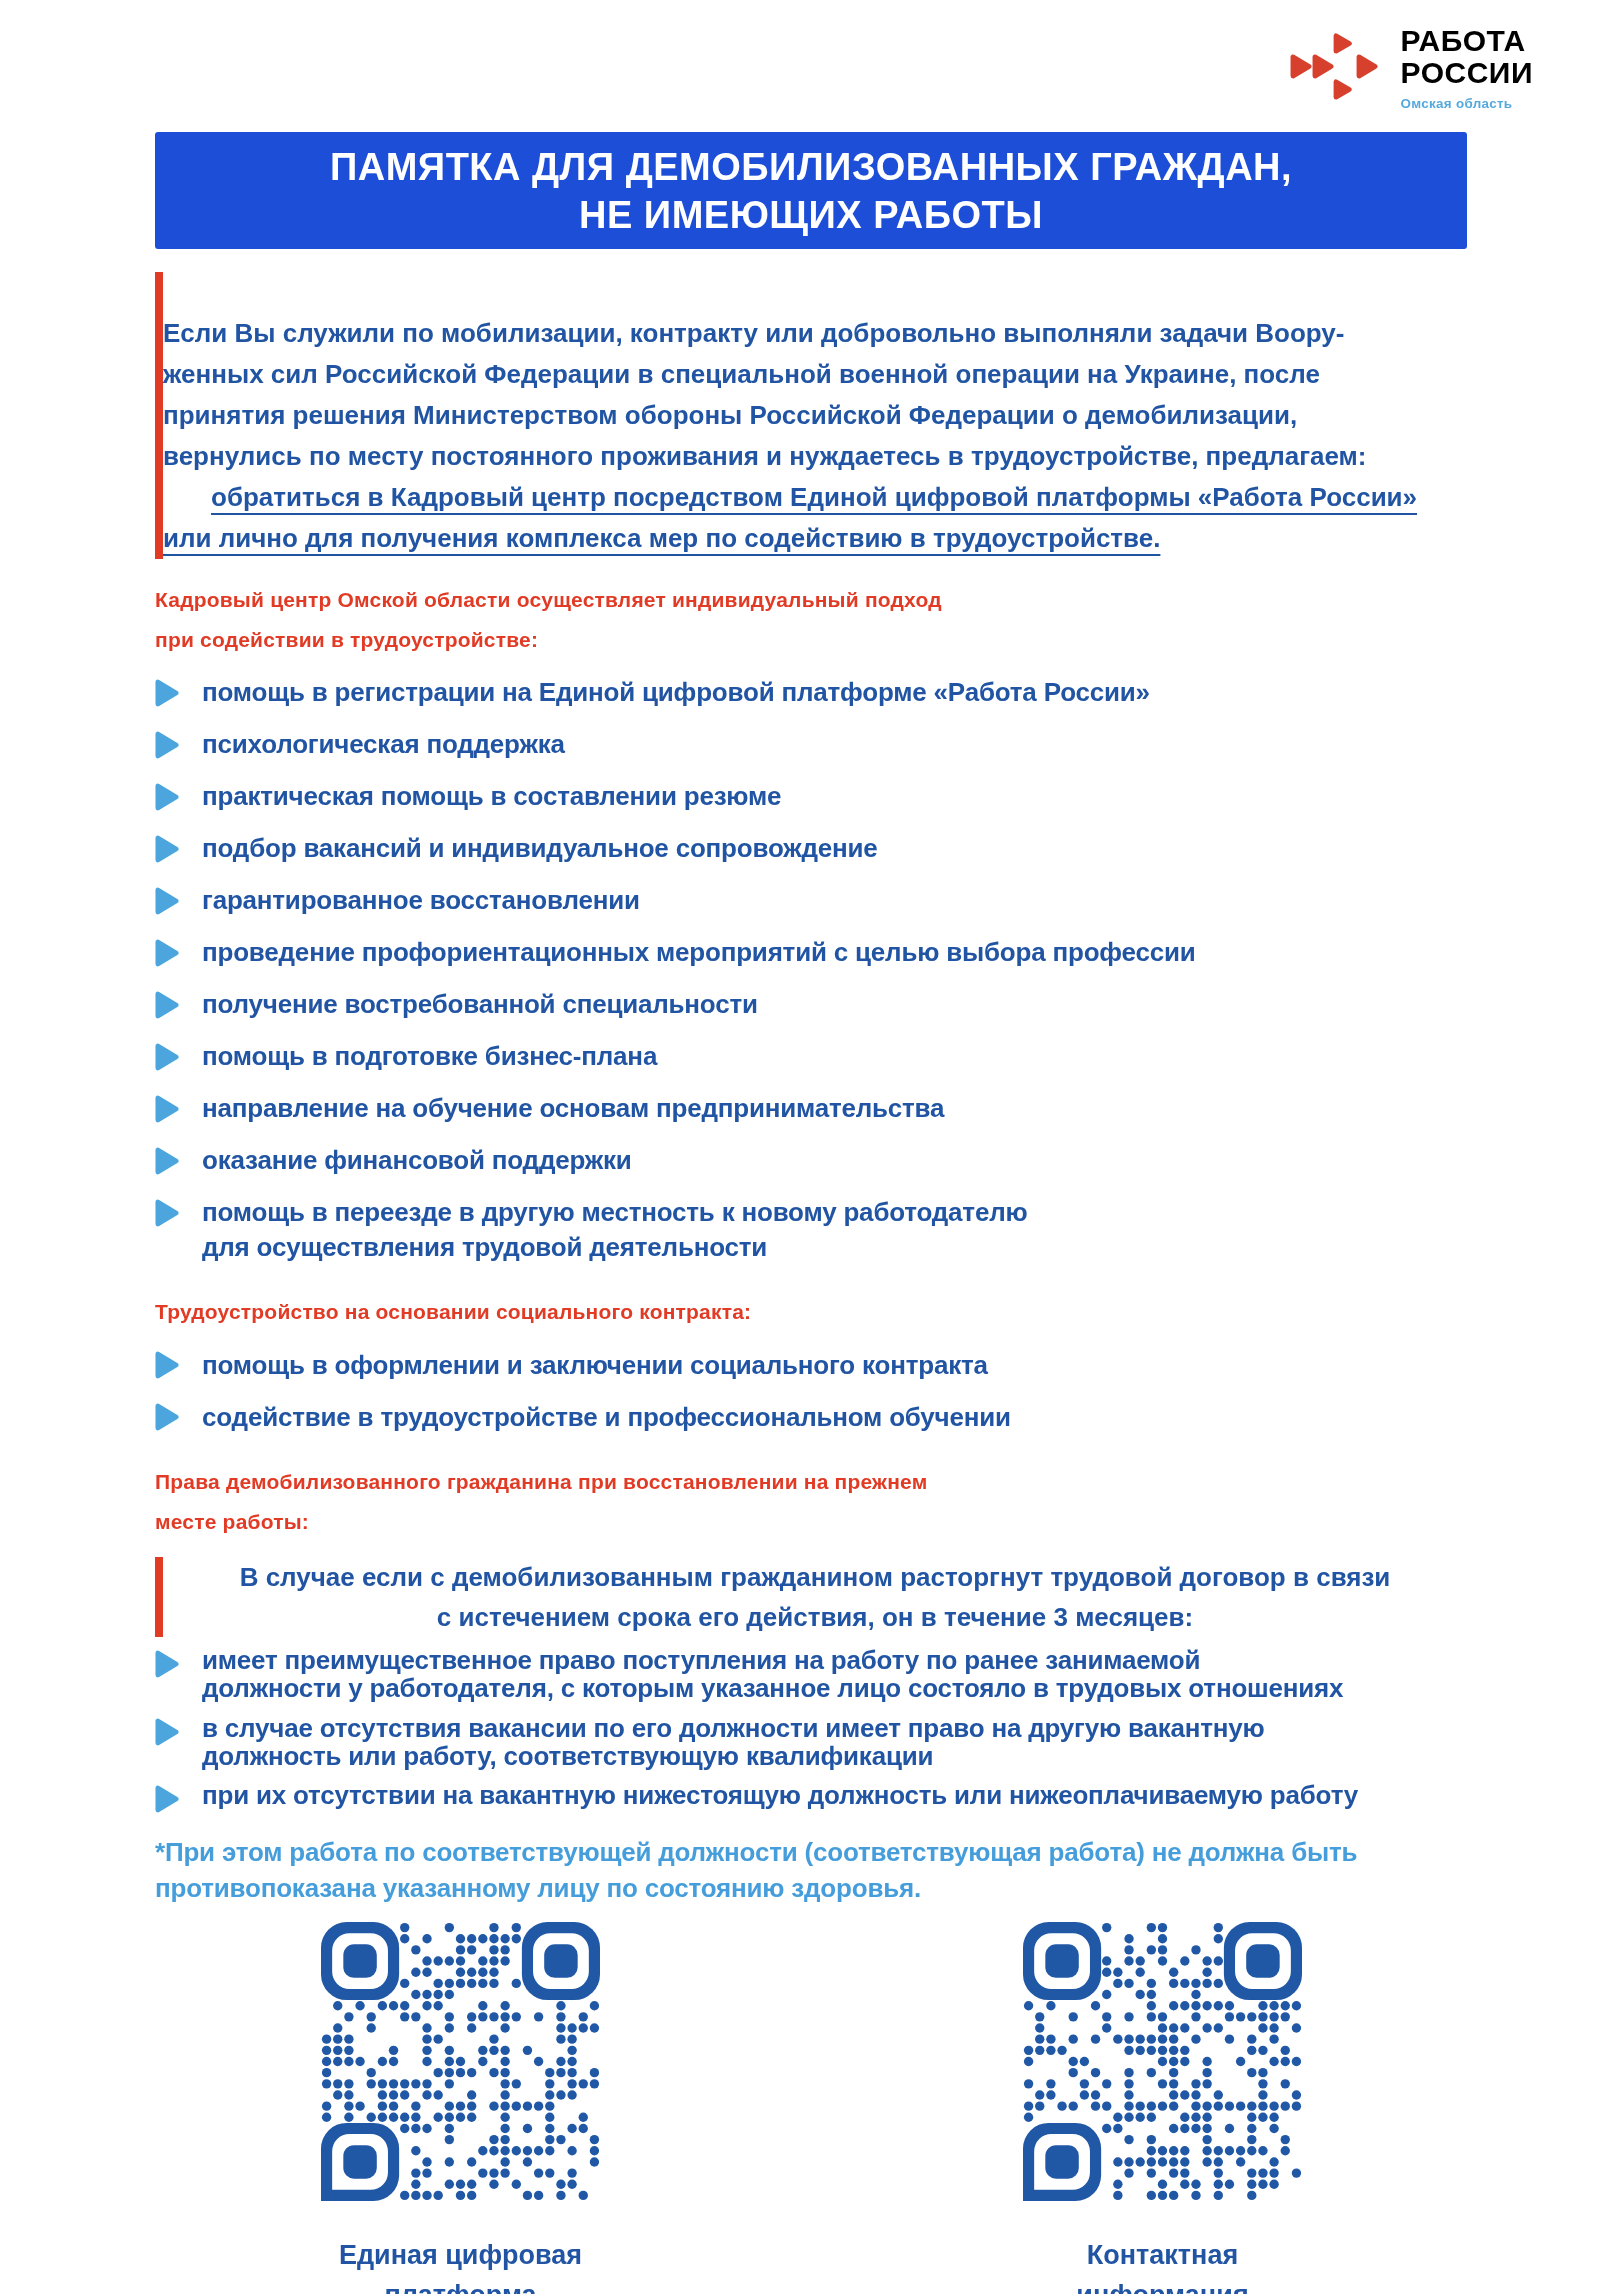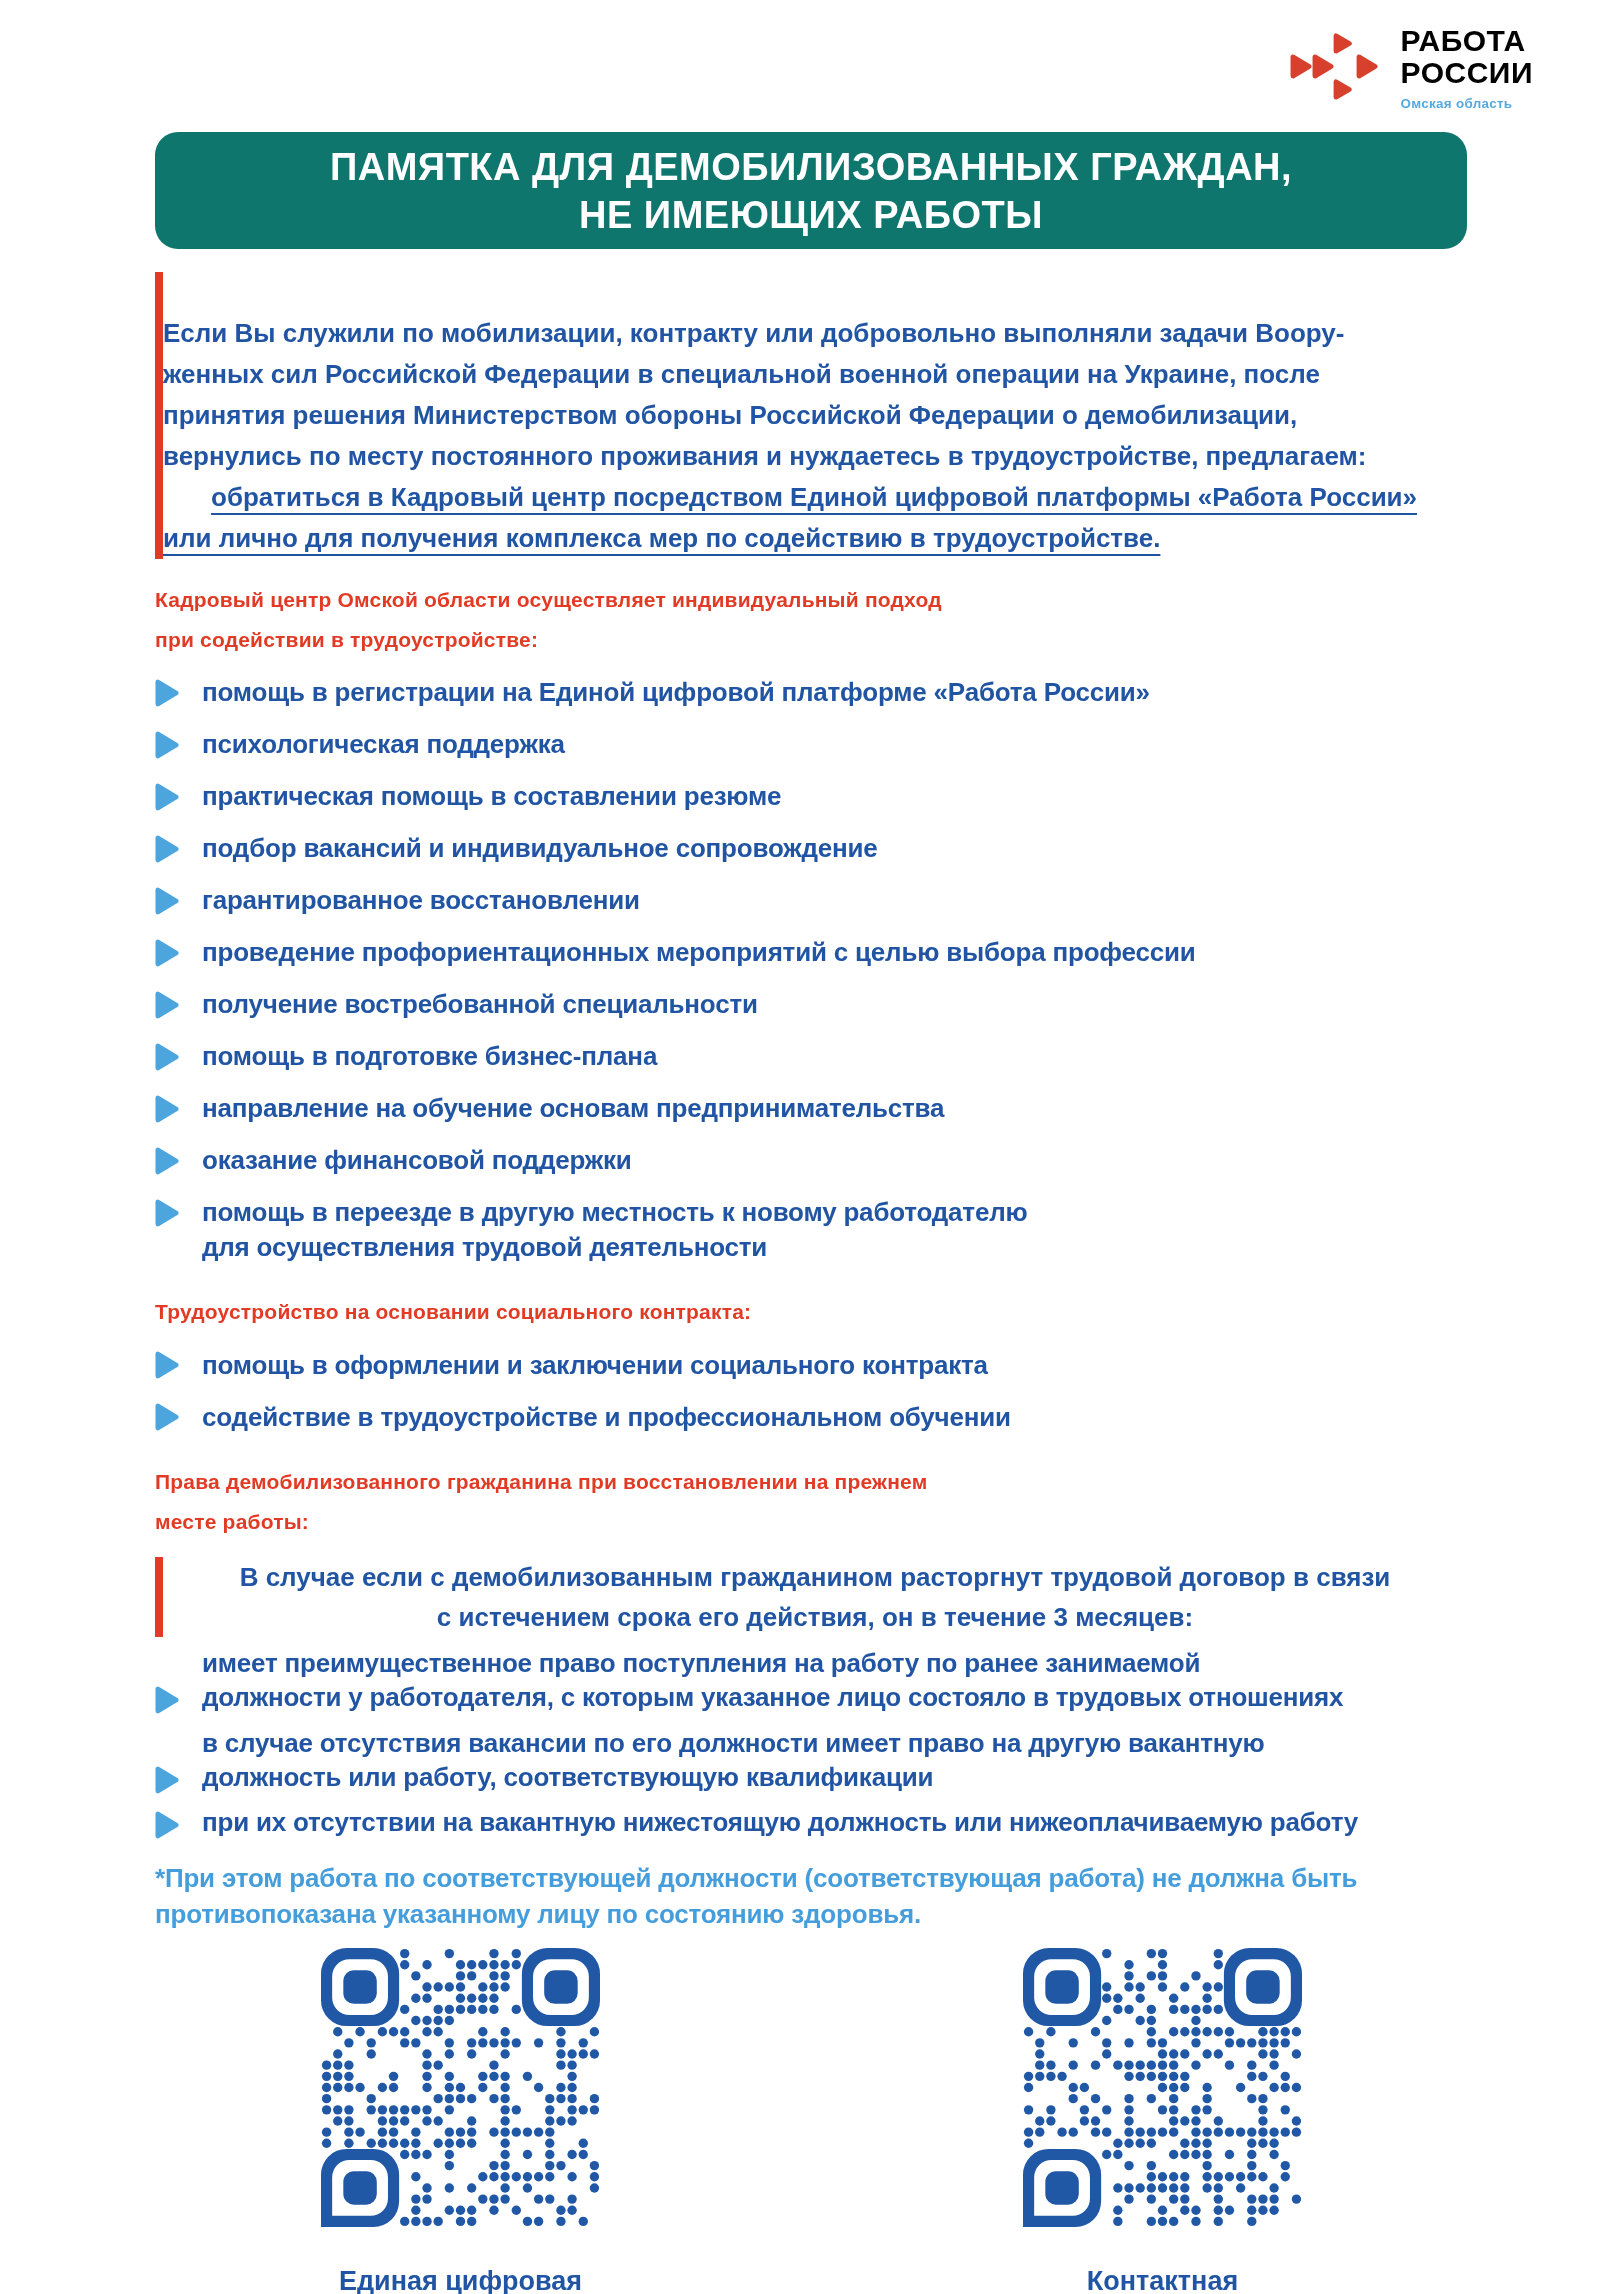--- a/index.html
+++ b/index.html
@@ -12,39 +12,39 @@
   }
   .page{position:absolute;inset:0;}
   
   .logo{position:absolute;top:25px;right:88px;display:flex;align-items:flex-start;gap:19px;}
   .logo-mark svg{width:92px;height:67px;display:block;margin-top:7.6px;}
   .logo-title{color:#000000;font-size:30px;font-weight:800;line-height:32px;letter-spacing:0.5px;white-space:pre-line;}
   .logo-sub{color:#56a9dd;font-size:13.4px;font-weight:600;margin-top:6.7px;letter-spacing:0.3px;}
   
   .content{padding:132px 154px 0 155px;}
   .banner{
-    background:#0f766e;border-radius:23px;color:#ffffff;text-align:center;
+    background:#1d4ed8;border-radius:3px;color:#ffffff;text-align:center;
     font-weight:800;font-size:38px;line-height:48px;letter-spacing:0.5px;
     padding:10.5px 9.6px 10.5px;white-space:pre-line;
   }
   .redbar{
     margin-top:23px;border-left:8.6px solid #e23b25;
     color:#2155a3;font-size:26px;line-height:41px;font-weight:700;white-space:pre-line;
   }
   .redbar .u{text-decoration:underline;text-underline-offset:6.7px;text-decoration-thickness:1.9px;margin-left:48px;}
   .section-heading{
     color:#e23b25;font-weight:800;font-size:21px;line-height:40px;
     margin:21px 0 15.3px;white-space:pre-line;letter-spacing:0.2px;
   }
   .bullet-list{margin:0;}
   .bullet{display:flex;gap:23px;margin-bottom:17px;color:#2155a3;font-size:26px;line-height:35px;font-weight:700;}
   .bullet .arrow-icon{flex:none;margin-top:3.8px;}
   .bullet .arrow-icon svg{width:24px;height:28px;display:block;}
   .bullet-text{white-space:pre-line;letter-spacing:-0.2px;}
-  .tight .bullet{margin-bottom:11.5px;line-height:34px;align-items:flex-end;}
+  .tight .bullet{margin-bottom:11.5px;line-height:28px;}
   .mid-gap{margin-top:27px;}
   .note-par{margin-top:5.7px;margin-bottom:9.6px;font-size:26px;line-height:40px;text-align:center;}
   .footnote{
     margin-top:21px;color:#459edb;font-weight:700;font-size:26px;line-height:36px;white-space:pre-line;letter-spacing:-0.2px;
   }
   
   .qr-row{position:relative;height:449px;margin-top:15.3px;}
   .qr-block{position:absolute;top:0;width:401px;text-align:center;}
   .qr-block.left{left:105px;}
   .qr-block.right{left:807px;}

